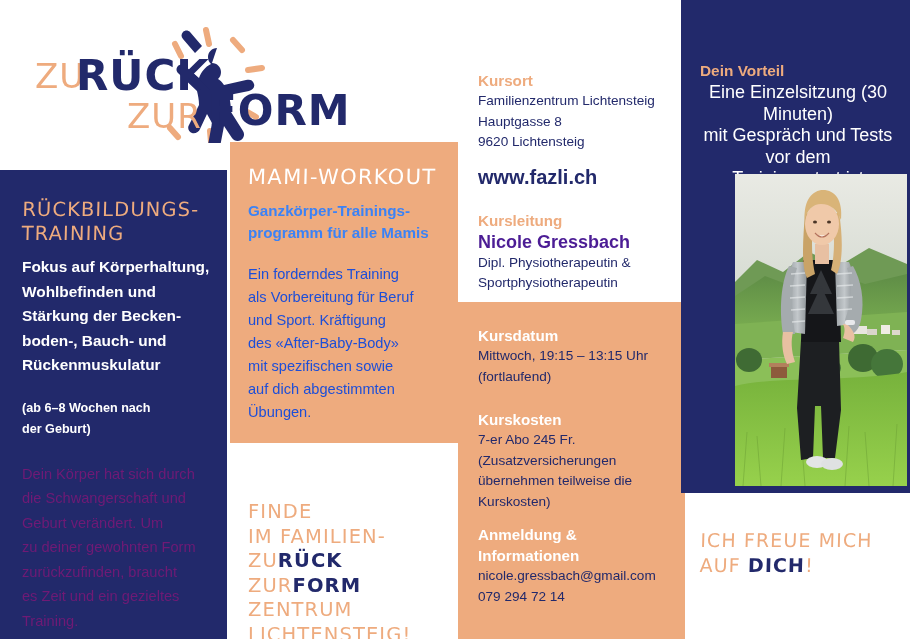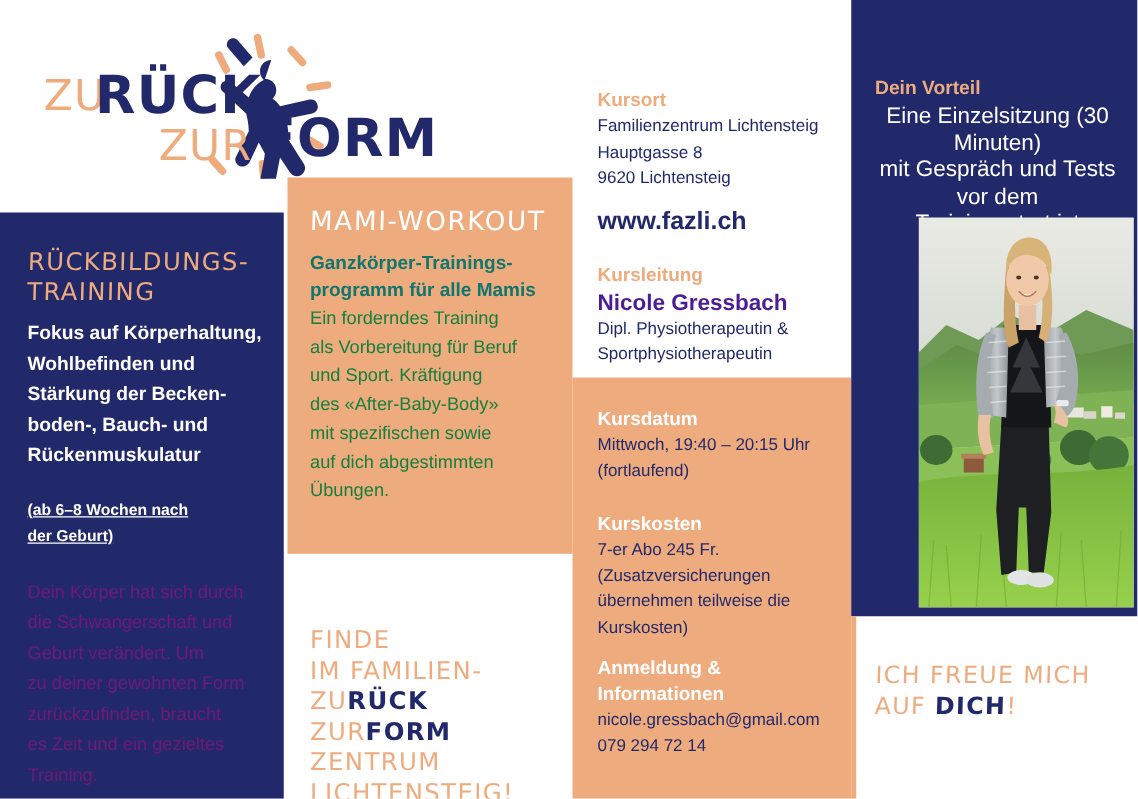--- a/index.html
+++ b/index.html
@@ -38,39 +38,39 @@
     color:#eeab7e; font-size:19.5px; line-height:24px;
     font-family:"DejaVu Sans", sans-serif; letter-spacing:1.1px;
     white-space:pre-line;
   }
   #left-sub {
     margin-top:9px; color:#ffffff; font-weight:bold;
     font-size:15.4px; line-height:24.5px; white-space:pre-line;
   }
   #left-note {
     margin-top:20px; color:#ffffff; font-weight:bold;
-    font-size:12.6px; line-height:21px; white-space:pre-line;text-decoration:underline;
+    font-size:12.6px; line-height:21px; white-space:pre-line;
   }
   #left-body {
     margin-top:22px; color:#701a75; font-size:14.6px;
     line-height:24.5px; white-space:pre-line;
   }
 
   
   #mid-col { position:absolute; left:248px; top:164px; width:200px; }
   #mid-heading {
     color:#ffffff; font-size:21px; line-height:26px;
     font-family:"DejaVu Sans", sans-serif; letter-spacing:1.3px;
   }
   #mid-sub {
-    margin-top:10px; color:#0f766e; font-weight:bold;
+    margin-top:10px; color:#3b82f6; font-weight:bold;
     font-size:15.2px; line-height:21.5px; white-space:pre-line;
   }
   #mid-body {
-    margin-top:1px; color:#15803d; font-size:14.6px;
+    margin-top:20px; color:#1d4ed8; font-size:14.6px;
     line-height:23px; white-space:pre-line;
   }
   #mid-cta {
     position:absolute; left:248px; top:500px; width:205px;
     font-family:"DejaVu Sans", sans-serif; font-size:19.5px;
     line-height:24.5px; letter-spacing:1.1px; color:#eeab7e;
   }
   #mid-cta .navy { color:#22296b; font-weight:bold; }
 
   
@@ -195,21 +195,21 @@
     <div class="info-url">www.fazli.ch</div>
     <div class="gap-md"></div>
     <div class="info-head-orange">Kursleitung</div>
     <div class="info-strong">Nicole Gressbach</div>
     <div class="info-line">Dipl. Physiotherapeutin &amp;
 Sportphysiotherapeutin</div>
   </div>
 
   <div id="block-kursdatum">
     <div class="info-head-white">Kursdatum</div>
-    <div class="info-line">Mittwoch, 19:40 – 20:15 Uhr
+    <div class="info-line">Mittwoch, 19:15 – 13:15 Uhr
 (fortlaufend)</div>
     <div class="gap-md"></div>
     <div class="info-head-white">Kurskosten</div>
     <div class="info-line">7-er Abo 245 Fr.
 (Zusatzversicherungen
 übernehmen teilweise die
 Kurskosten)</div>
   </div>
 
   <div id="block-anmeldung">

